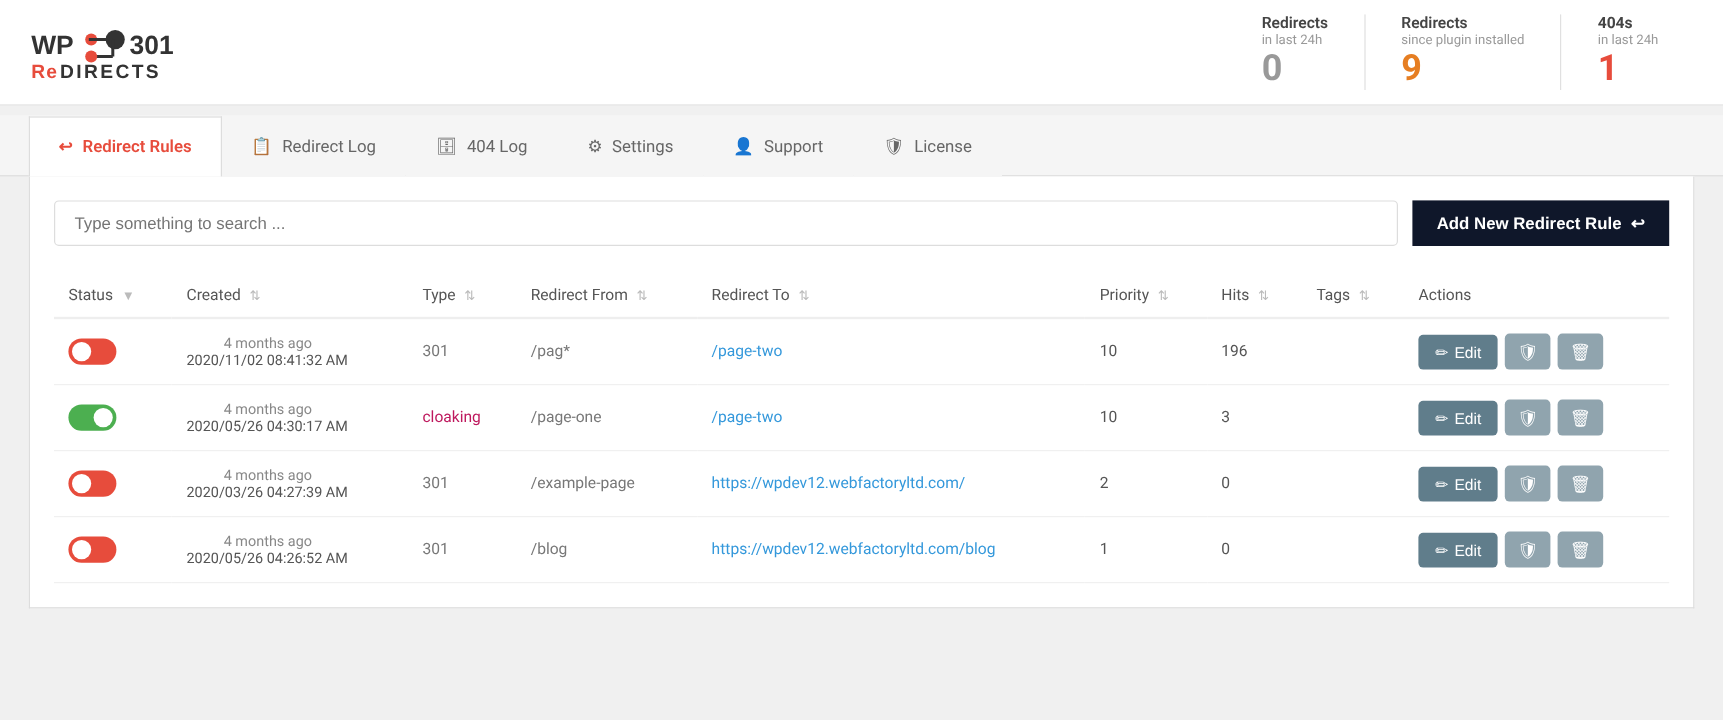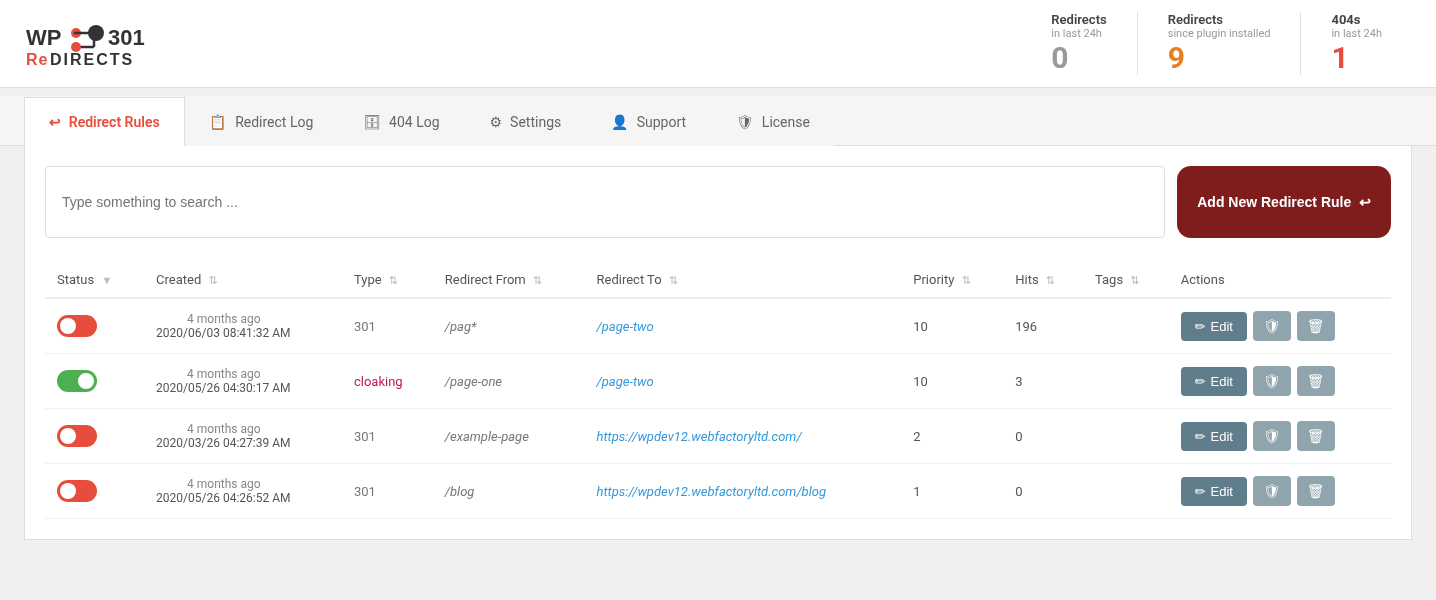--- a/index.html
+++ b/index.html
@@ -12,41 +12,41 @@
     .tabs-wrapper { background: #f5f5f5; padding: 0 24px; border-bottom: 1px solid #ddd; margin-top: 8px; }
     .tabs { display: flex; gap: 0; }
     .tab { padding: 16px 24px; cursor: pointer; font-size: 14px; color: #666; background: #f5f5f5; border: 1px solid transparent; border-bottom: none; display: flex; align-items: center; gap: 8px; text-decoration: none; position: relative; top: 1px; }
     .tab.active { background: #fff; border-color: #ddd; border-bottom-color: #fff; color: #e74c3c; font-weight: 600; }
 
     
     .main { background: #fff; margin: 0 24px 24px; padding: 20px; border: 1px solid #ddd; border-top: none; }
 
     
     .toolbar { display: flex; gap: 12px; margin-bottom: 24px; }
-    .search-input { flex: 1; padding: 27px 16px; border: 1px solid #ddd; border-radius: 4px; font-size: 14px; color: #999; outline: none; }
-    .add-btn { background: #7f1d1d; color: #fff; border: none; padding: 10px 20px; border-radius: 14px; font-size: 14px; font-weight: 600; cursor: pointer; display: flex; align-items: center; gap: 8px; white-space: nowrap; }
+    .search-input { flex: 1; padding: 10px 16px; border: 1px solid #ddd; border-radius: 4px; font-size: 14px; color: #999; outline: none; }
+    .add-btn { background: #0f172a; color: #fff; border: none; padding: 10px 20px; border-radius: 0; font-size: 14px; font-weight: 600; cursor: pointer; display: flex; align-items: center; gap: 8px; white-space: nowrap; }
 
     
     .table { width: 100%; border-collapse: collapse; }
     .table th { padding: 10px 12px; text-align: left; font-size: 13px; color: #555; font-weight: 400; border-bottom: 2px solid #eee; cursor: pointer; }
     .table th .sort-icon { color: #bbb; margin-left: 4px; font-size: 11px; }
     .table td { padding: 12px 12px; font-size: 13px; color: #555; border-bottom: 1px solid #f0f0f0; vertical-align: middle; }
 
     
     .toggle { position: relative; display: inline-block; width: 40px; height: 22px; }
     .toggle input { opacity: 0; width: 0; height: 0; }
     .slider { position: absolute; cursor: pointer; top: 0; left: 0; right: 0; bottom: 0; background-color: #ccc; border-radius: 22px; transition: .3s; }
     .slider:before { position: absolute; content: ""; height: 16px; width: 16px; left: 3px; bottom: 3px; background-color: white; border-radius: 50%; transition: .3s; }
     .toggle.active-green .slider { background-color: #4caf50; }
     .toggle.active-green .slider:before { transform: translateX(18px); }
     .toggle.red-off .slider { background-color: #e74c3c; }
     .toggle.red-off .slider:before { transform: translateX(0px); }
 
     
-    .link { color: #777; text-decoration: none; font-style: italic; }
+    .link { color: #777; text-decoration: none; }
     .link.blue { color: #3498db; }
     .date-ago { color: #888; font-size: 12px; margin-left: 31px; }
     .date-full { color: #555; font-size: 12px; }
 
     
     .actions-cell { display: flex; align-items: center; gap: 6px; }
     .edit-btn { background: #607d8b; color: #fff; border: none; padding: 7px 14px; border-radius: 4px; font-size: 13px; cursor: pointer; display: flex; align-items: center; gap: 5px; }
     .icon-btn { background: #90a4ae; color: #fff; border: none; padding: 7px 10px; border-radius: 4px; cursor: pointer; font-size: 14px; }
     .icon-btn.delete { background: #90a4ae; }
 
@@ -179,21 +179,21 @@
         <th>
           <span>Actions</span>
         </th>
       </tr>
     </thead>
     <tbody id="table-body">
     <tr>
           <td><label class="toggle red-off"><input type="checkbox" style=""><span class="slider"></span></label></td>
           <td>
             <div class="date-ago">4 months ago</div>
-            <div class="date-full">2020/06/03 08:41:32 AM</div>
+            <div class="date-full">2020/11/02 08:41:32 AM</div>
           </td>
           <td style="color: rgb(119, 119, 119);">301</td>
           <td><a href="#" class="link">/pag*</a></td>
           <td><a href="#" class="link blue">/page-two</a></td>
           <td>10</td>
           <td>196</td>
           <td></td>
           <td>
     <div class="actions-cell">
       <button class="edit-btn">

